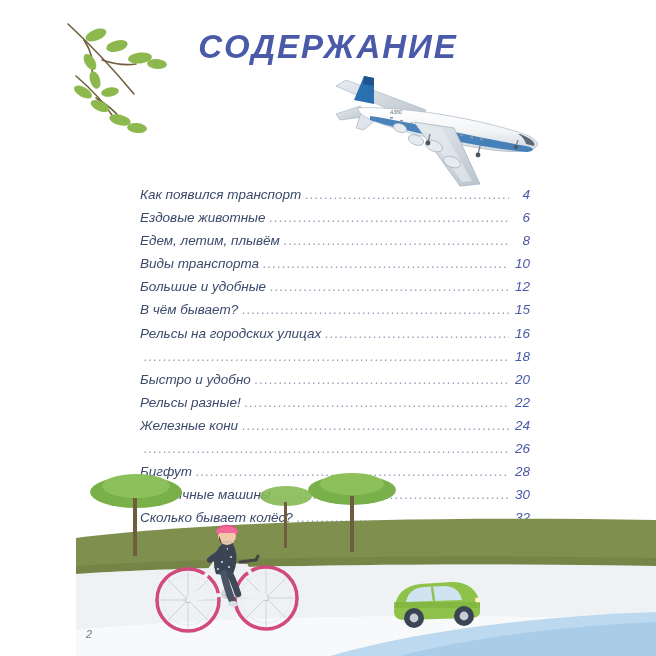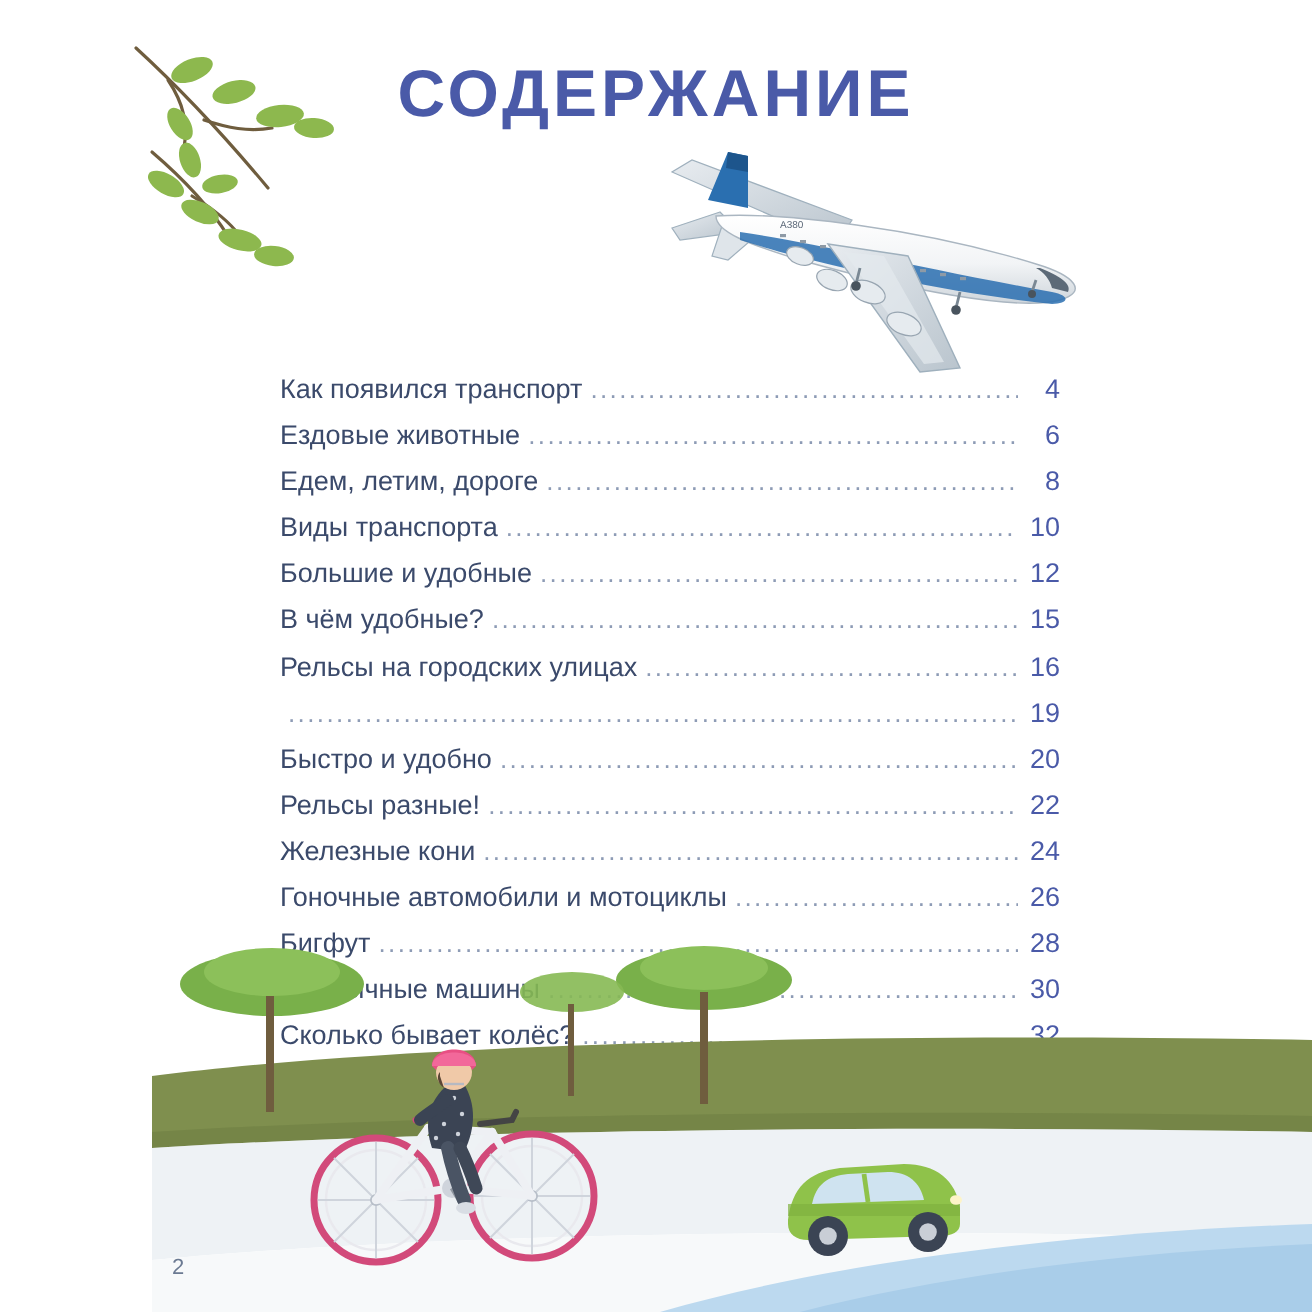--- a/index.html
+++ b/index.html
@@ -13,20 +13,21 @@
     font-family: "Liberation Sans", sans-serif;
     overflow: hidden;
     position: relative;
   }
   .page {
     position: relative;
     width: 656px;
     height: 656px;
     background: #ffffff;
     overflow: hidden;
+    font-style: italic;
   }
 
   
   .title {
     position: absolute;
     left: 0;
     right: 0;
     top: 28px;
     text-align: center;
     font-size: 33px;
@@ -209,65 +210,64 @@
       <span class="toc-label">Как появился транспорт</span>
       <span class="toc-dots">...........................................................................................</span>
       <span class="toc-page">4</span>
     </div>
     <div class="toc-row">
       <span class="toc-label">Ездовые животные</span>
       <span class="toc-dots">...........................................................................................</span>
       <span class="toc-page">6</span>
     </div>
     <div class="toc-row">
-      <span class="toc-label">Едем, летим, дороге</span>
+      <span class="toc-label">Едем, летим, плывём</span>
       <span class="toc-dots">...........................................................................................</span>
       <span class="toc-page">8</span>
     </div>
     <div class="toc-row">
       <span class="toc-label">Виды транспорта</span>
       <span class="toc-dots">...........................................................................................</span>
       <span class="toc-page">10</span>
     </div>
     <div class="toc-row">
       <span class="toc-label">Большие и удобные</span>
       <span class="toc-dots">...........................................................................................</span>
       <span class="toc-page">12</span>
     </div>
     <div class="toc-row">
-      <span class="toc-label">В чём удобные?</span>
+      <span class="toc-label">В чём бывает?</span>
       <span class="toc-dots">...........................................................................................</span>
       <span class="toc-page">15</span>
     </div>
     <div class="toc-row">
       <span class="toc-label">Рельсы на городских улицах</span>
       <span class="toc-dots">...........................................................................................</span>
       <span class="toc-page">16</span>
     </div>
     <div class="toc-row">
       <span class="toc-dots">...........................................................................................</span>
-      <span class="toc-page">19</span>
+      <span class="toc-page">18</span>
     </div>
     <div class="toc-row">
       <span class="toc-label">Быстро и удобно</span>
       <span class="toc-dots">...........................................................................................</span>
       <span class="toc-page">20</span>
     </div>
     <div class="toc-row">
       <span class="toc-label">Рельсы разные!</span>
       <span class="toc-dots">...........................................................................................</span>
       <span class="toc-page">22</span>
     </div>
     <div class="toc-row">
       <span class="toc-label">Железные кони</span>
       <span class="toc-dots">...........................................................................................</span>
       <span class="toc-page">24</span>
     </div>
     <div class="toc-row">
-      <span class="toc-label">Гоночные автомобили и мотоциклы</span>
       <span class="toc-dots">...........................................................................................</span>
       <span class="toc-page">26</span>
     </div>
     <div class="toc-row">
       <span class="toc-label">Бигфут</span>
       <span class="toc-dots">...........................................................................................</span>
       <span class="toc-page">28</span>
     </div>
     <div class="toc-row">
       <span class="toc-label">Необычные машины</span>

